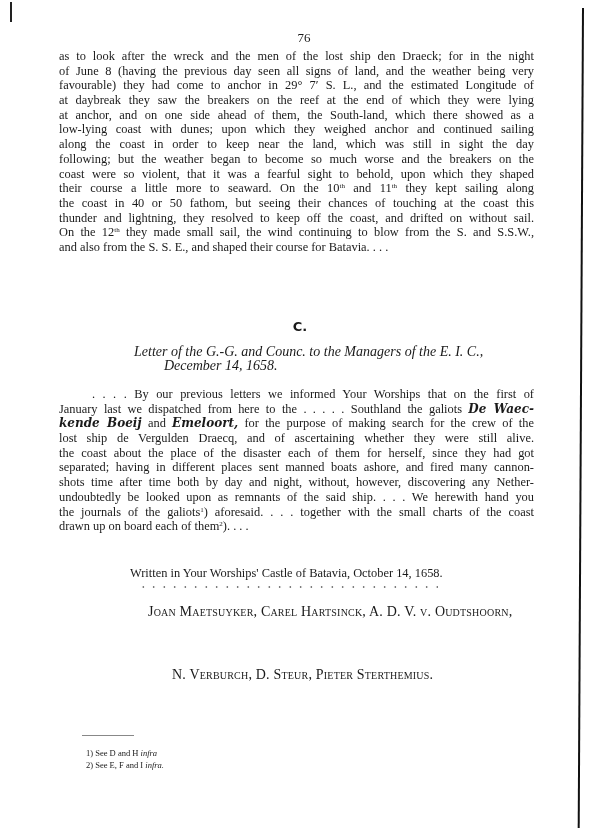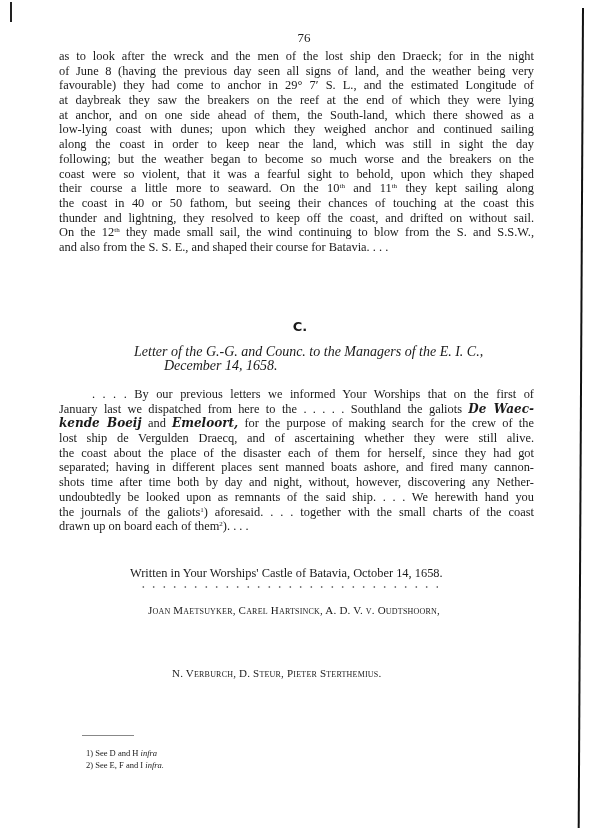--- a/index.html
+++ b/index.html
@@ -14,21 +14,21 @@
   .line.last { text-align-last: left; }
   sup { font-size: 7px; vertical-align: 4px; line-height: 0; }
   .section { position: absolute; top: 319px; left: 0; width: 600px; text-align: center;
              font-family: "DejaVu Sans", sans-serif; font-weight: bold; font-size: 13px; }
   .heading { position: absolute; left: 134px; font-style: italic; font-size: 14px; white-space: nowrap; }
   .bold { font-family: "DejaVu Serif", serif; font-weight: bold; font-size: 12px; font-style: italic; }
   .written { position: absolute; top: 566px; left: 130px; font-size: 12.4px; white-space: nowrap; }
   .dots { position: absolute; top: 585px; left: 138px; width: 300px; height: 4px;
           background-image: radial-gradient(circle, #555 0.8px, transparent 1.1px);
           background-size: 10.5px 4px; }
-  .sig { position: absolute; left: 148px; font-size: 11px; white-space: nowrap; font-variant: small-caps; letter-spacing: 0.2px; }
+  .sig { position: absolute; left: 148px; font-size: 14px; white-space: nowrap; font-variant: small-caps; letter-spacing: 0.2px; }
   .rule { position: absolute; left: 82px; top: 735px; width: 52px; height: 1px; background: #888; }
   .fn { position: absolute; left: 86px; font-size: 8.5px; white-space: nowrap; }
   .fn i { font-style: italic; }
 </style>
 </head>
 <body>
 
 <div class="edge-left"></div>
 <div class="edge-right"></div>
 

